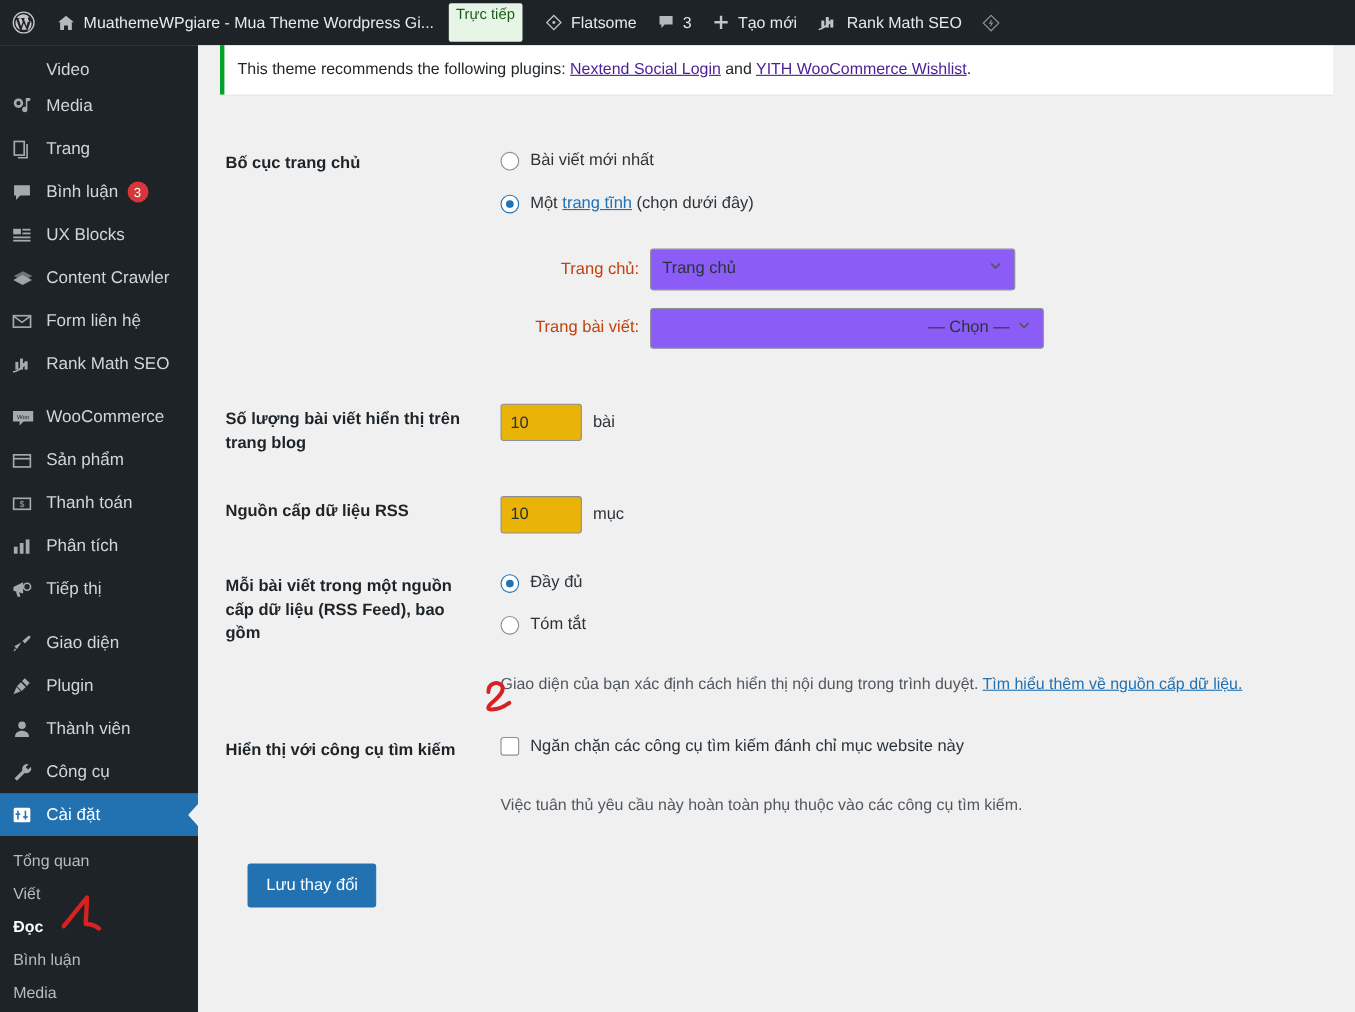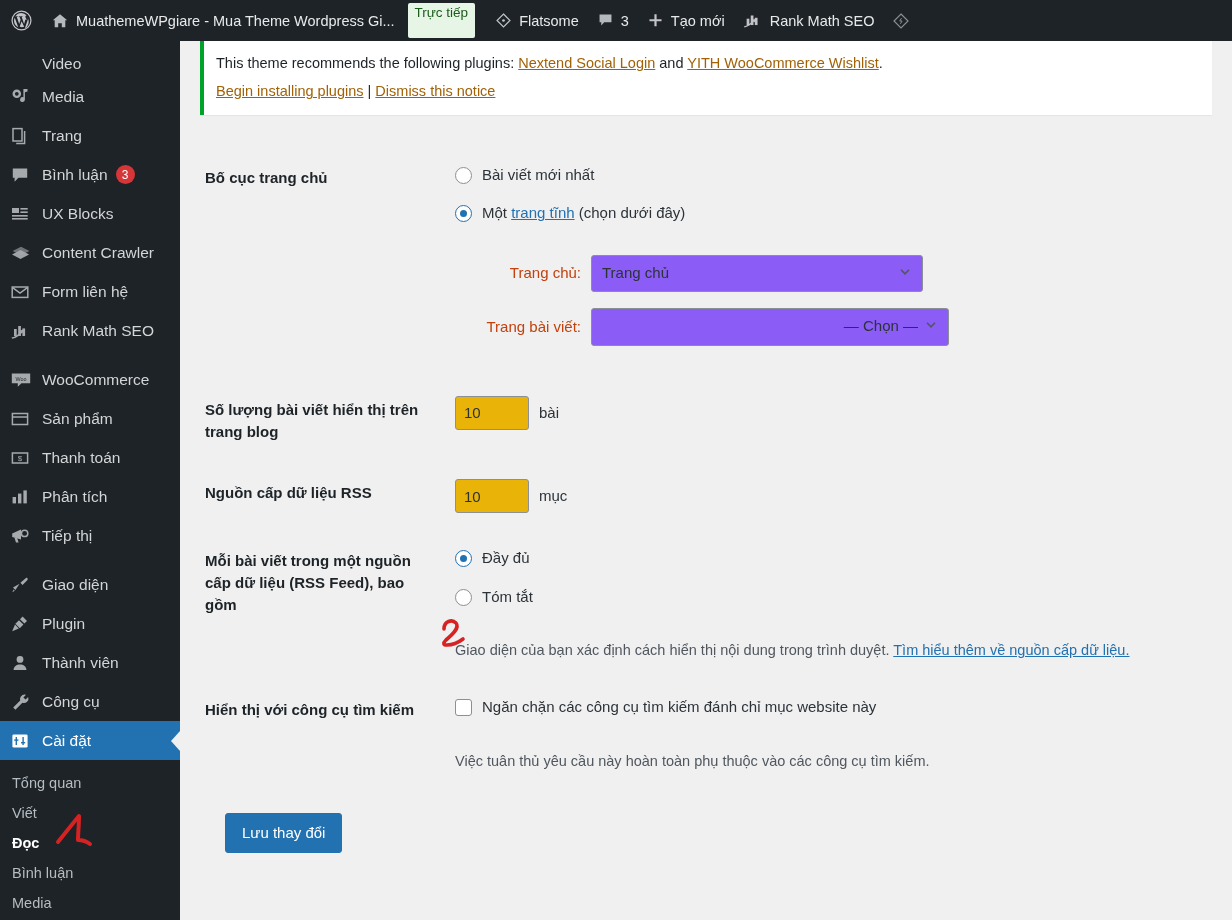--- a/index.html
+++ b/index.html
@@ -100,21 +100,21 @@
     margin: 0 20px 0 20px;
     background: #fff;
     border-left: 4px solid #00a32a;
     box-shadow: 0 1px 1px rgba(0,0,0,.04);
     padding: 11px 12px 12px 12px;
     font-size: 14.5px; color: #1d2327;
     line-height: 1.55;
   }
   .notice p { margin: 0 0 6px 0; }
   .notice p:last-child { margin-bottom: 0; }
-  .notice a { color: #a16207; text-decoration: underline; }
+  .notice a { color: #4c1d95; text-decoration: underline; }
 
   .form-area { padding: 0 20px; margin-top: 32px; }
   table.form-table { width: 100%; border-collapse: collapse; }
   table.form-table th {
     width: 245px;
     text-align: left;
     vertical-align: top;
     padding: 20px 10px 20px 5px;
     font-size: 15px; font-weight: bold; color: #1d2327;
     line-height: 1.45;
@@ -489,25 +489,20 @@
       <span>Media</span>
     </div>
   </div>
 </div>
 
 <div id="wpcontent">
 
   <div class="notice">
     <p>
       <span>This theme recommends the following plugins: </span><a href="#">Nextend Social Login</a><span> and </span><a href="#">YITH WooCommerce Wishlist</a><span>.</span>
-    </p>
-    <p>
-      <a href="#">Begin installing plugins</a>
-      <span>|</span>
-      <a href="#">Dismiss this notice</a>
     </p>
   </div>
 
   <div class="form-area">
     <table class="form-table">
       <tbody>
 
         <tr>
           <th>Bố cục trang chủ</th>
           <td>

